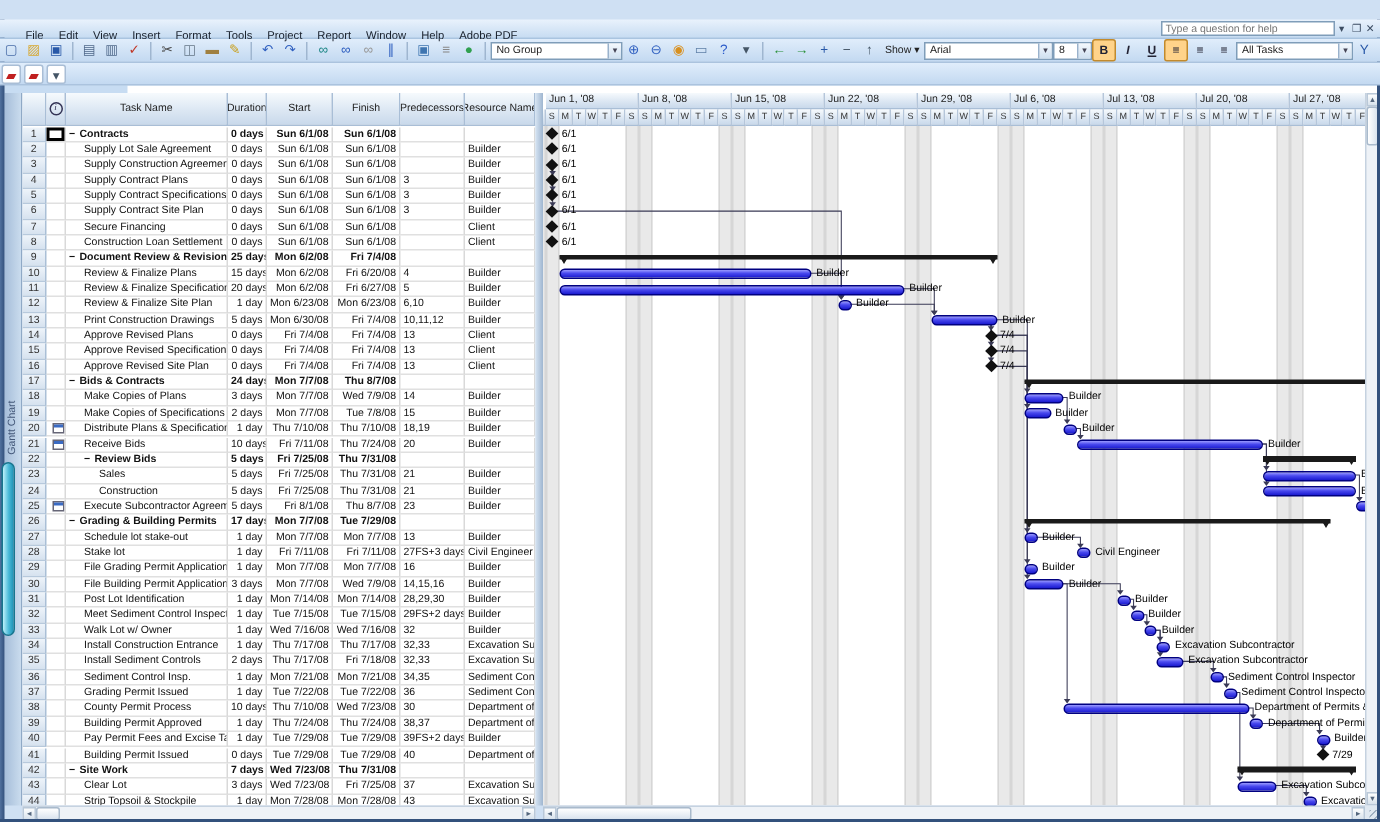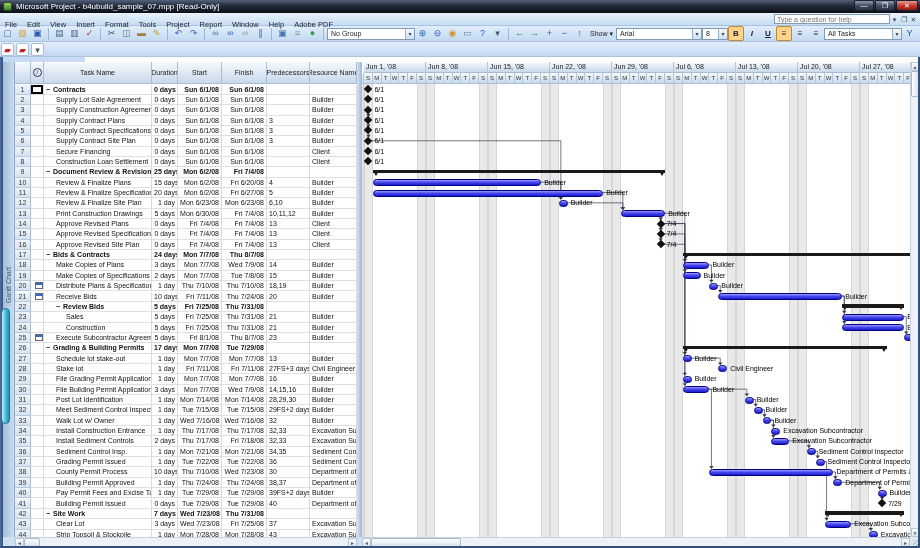--- a/index.html
+++ b/index.html
@@ -9,21 +9,21 @@
   .titlebar{position:absolute;left:0;top:0;width:920px;height:13px;
     background:linear-gradient(#55617a 0%,#222a3a 45%,#0c1018 100%);color:#fff;z-index:40;}
   .appicon{position:absolute;left:3px;top:2px;width:9px;height:9px;border-radius:2px;
     background:linear-gradient(#9fd468,#3d7d22);border:1px solid #1d4e10;box-sizing:border-box;}
   .titletext{position:absolute;left:16px;top:2px;font-size:8px;line-height:9px;white-space:nowrap;}
   .wb{position:absolute;top:0;height:11px;border-radius:0 0 3px 3px;font-size:7px;line-height:10px;
     text-align:center;color:#fff;border:1px solid #1a2230;box-sizing:border-box;
     background:linear-gradient(#8b97a8,#3a4657 60%,#2a3545);}
   .wb.close{background:linear-gradient(#e79890,#c13527 55%,#8e1d12);}
   .menubar{position:absolute;left:0;top:13px;width:920px;height:13px;
-    background:linear-gradient(#e9f2fc,#c7dcf2);border-bottom:1px solid #a9c4e0;box-sizing:border-box;z-index:39;}
+    background:linear-gradient(#e9f2fc,#c7dcf2);border-bottom:1px solid #a9c4e0;box-sizing:border-box;z-index:39;padding-left:12px;}
   .menuitem{display:inline-block;font-size:7.5px;line-height:12px;padding:0 5px;color:#18202c;}
   .qbox{position:absolute;right:30px;top:1px;width:116px;height:10px;background:#fff;
     border:1px solid #7f9db9;font-size:7px;color:#777;box-sizing:border-box;padding:0 2px;line-height:8px;}
   .mdico{position:absolute;top:2px;width:9px;height:9px;font-size:7px;line-height:9px;text-align:center;color:#3c4c62;}
   
   .toolbar{position:absolute;left:0;width:920px;background:linear-gradient(#e0edfb,#c3d9f1);
     border-bottom:1px solid #abc3de;box-sizing:border-box;display:flex;align-items:center;z-index:38;}
   #toolbar1{top:26px;height:16px;}
   #toolbar2{top:42px;height:15px;}
   .tbi{width:13px;height:13px;margin:0 1px;font-size:9px;line-height:13px;text-align:center;
@@ -106,27 +106,20 @@
     border:1px solid #a9bacc;box-sizing:border-box;border-radius:2px;}
   .grip{position:absolute;left:910px;top:537px;width:10px;height:10px;background:#dfe8f1;}
   .grip:before{content:"";position:absolute;right:1px;bottom:1px;width:6px;height:6px;
     background:repeating-linear-gradient(135deg,#9fb0c2 0 1px,transparent 1px 3px);}
 </style>
 </head>
 <body>
 
 <div id="app">
 
-  <div class="titlebar">
-    <div class="appicon"></div>
-    <div class="titletext">Microsoft Project - b4ubuild_sample_07.mpp [Read-Only]</div>
-    <div class="wb" style="right:46px;width:20px;">—</div>
-    <div class="wb" style="right:25px;width:20px;">❐</div>
-    <div class="wb close" style="right:2px;width:22px;">✕</div>
-  </div>
 
   <div class="menubar">
     <span id="menus"><span class="menuitem">File</span><span class="menuitem">Edit</span><span class="menuitem">View</span><span class="menuitem">Insert</span><span class="menuitem">Format</span><span class="menuitem">Tools</span><span class="menuitem">Project</span><span class="menuitem">Report</span><span class="menuitem">Window</span><span class="menuitem">Help</span><span class="menuitem">Adobe PDF</span></span>
     <input class="qbox" placeholder="Type a question for help" style="">
     <div class="mdico" style="right:21px;">▾</div>
     <div class="mdico" style="right:11px;">❐</div>
     <div class="mdico" style="right:2px;">✕</div>
   </div>
 
   <div class="toolbar" id="toolbar1">

